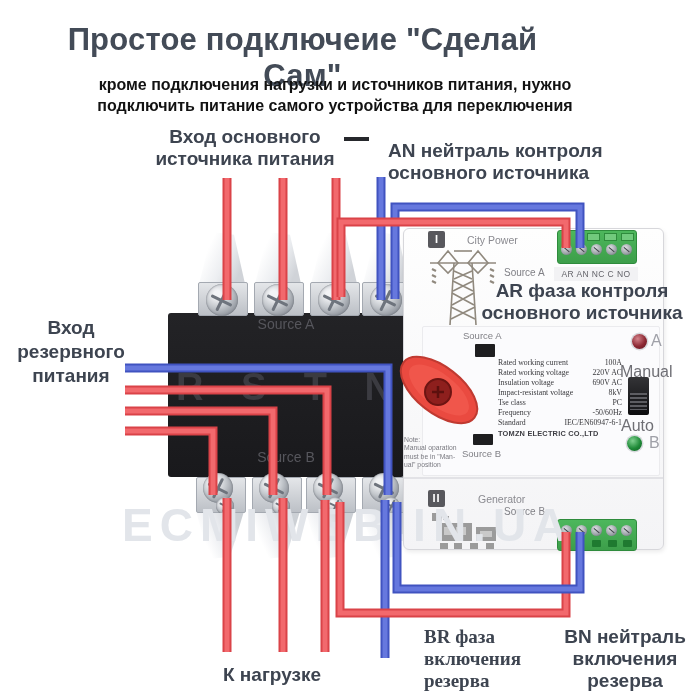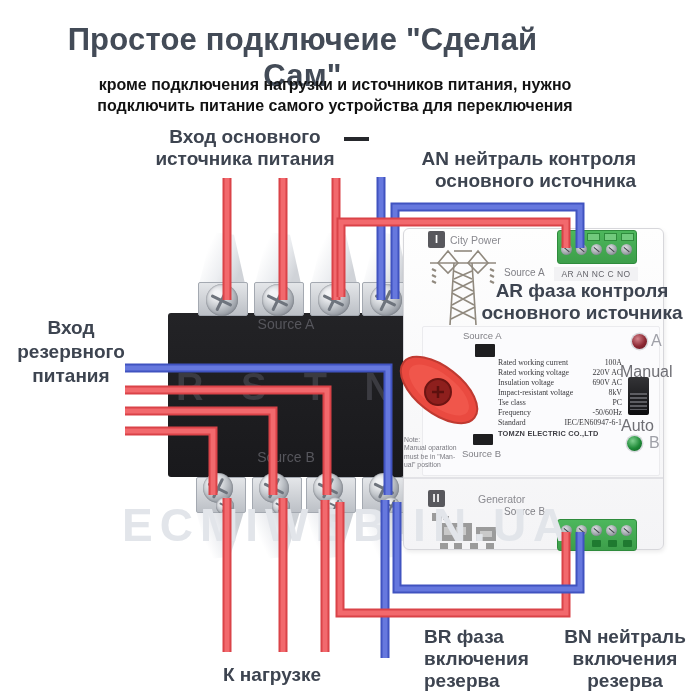--- a/index.html
+++ b/index.html
@@ -6,25 +6,25 @@
   body{width:700px;height:700px;position:relative;background:#ffffff;
        font-family:"Liberation Sans","DejaVu Sans",sans-serif;overflow:hidden;}
   .abs{position:absolute;}
   
   .title{left:40px;top:22px;width:525px;text-align:center;font-size:31px;font-weight:bold;
          color:#434b57;letter-spacing:.2px;z-index:20;}
   .subtitle{left:40px;top:74px;width:590px;text-align:center;font-size:16px;font-weight:bold;
             color:#121212;line-height:21px;z-index:20;}
   .callout{font-size:19px;font-weight:bold;color:#3d4450;line-height:22px;z-index:20;}
   .c-main{left:145px;top:126px;width:200px;text-align:center;}
-  .c-an{left:388px;top:148px;width:248px;text-align:right;}
+  .c-an{left:388px;top:140px;width:248px;text-align:left;}
   .c-ar{left:468px;top:280px;width:228px;text-align:center;}
   .c-res{left:8px;top:316px;width:126px;text-align:center;line-height:24px;}
   .c-load{left:208px;top:664px;width:128px;text-align:center;}
-  .c-br{left:424px;top:626px;width:142px;text-align:left;}
+  .c-br{left:424px;top:626px;width:142px;text-align:left;font-family:Liberation Serif, serif;}
   .c-bn{left:552px;top:626px;width:146px;text-align:center;}
   .dash{left:344px;top:137px;width:25px;height:4px;background:#26282c;z-index:20;}
   .watermark{left:122px;top:498px;font-size:46px;font-weight:bold;color:#e2e5ea;
              letter-spacing:7px;z-index:4;}
   
   .black-body{left:168px;top:313px;width:236px;height:164px;background:linear-gradient(#232326,#19191c);
               border-radius:3px;z-index:2;}
   .srcA-body{left:168px;top:316px;width:236px;text-align:center;font-size:14px;color:#56565c;z-index:3;}
   .srcB-body{left:168px;top:449px;width:236px;text-align:center;font-size:14px;color:#56565c;z-index:3;}
   .phase-row{left:176px;top:366px;width:216px;display:flex;justify-content:space-between;
@@ -137,21 +137,21 @@
 <div class="t-unit" style="left:360px;top:477px;">
   <div class="plate" style="left:2px;top:0;width:48px;height:34px;"></div>
   <div class="screw" style="left:9px;top:-4px;width:30px;height:30px;"></div>
   <div class="screw" style="left:22px;top:20px;width:18px;height:18px;"></div>
   <div class="cover-bot"></div>
 </div>
 
 <div class="abs module">
 
   <div class="numbox" style="left:24px;top:2px;">I</div>
-  <div class="modname" style="left:46px;top:5px;">City Power</div>
+  <div class="modname" style="left:63px;top:5px;">City Power</div>
   <svg class="icon-svg" style="left:20px;top:18px;" width="78" height="84" viewBox="0 0 78 84">
     <g stroke="#90897e" stroke-width="1.6" fill="none">
       <path d="M30 4 H48"></path>
         <path d="M6 16 H72"></path>
       <path d="M14 16 L24 4 L34 16 L24 26 Z"></path>
         <path d="M44 16 L54 4 L64 16 L54 26 Z"></path>
       <path d="M30 16 L26 78 M48 16 L52 78"></path>
       <path d="M30 24 L48 32 M48 24 L30 32 M29 34 L49 44 M49 34 L29 44 M28 46 L50 58 M50 46 L28 58 M27 60 L51 72 M51 60 L27 72"></path>
       <path d="M8 22 L12 24 M8 28 L12 30 M8 34 L12 36 M66 22 L70 24 M66 28 L70 30 M66 34 L70 36" stroke-width="2.2"></path>
     </g>

